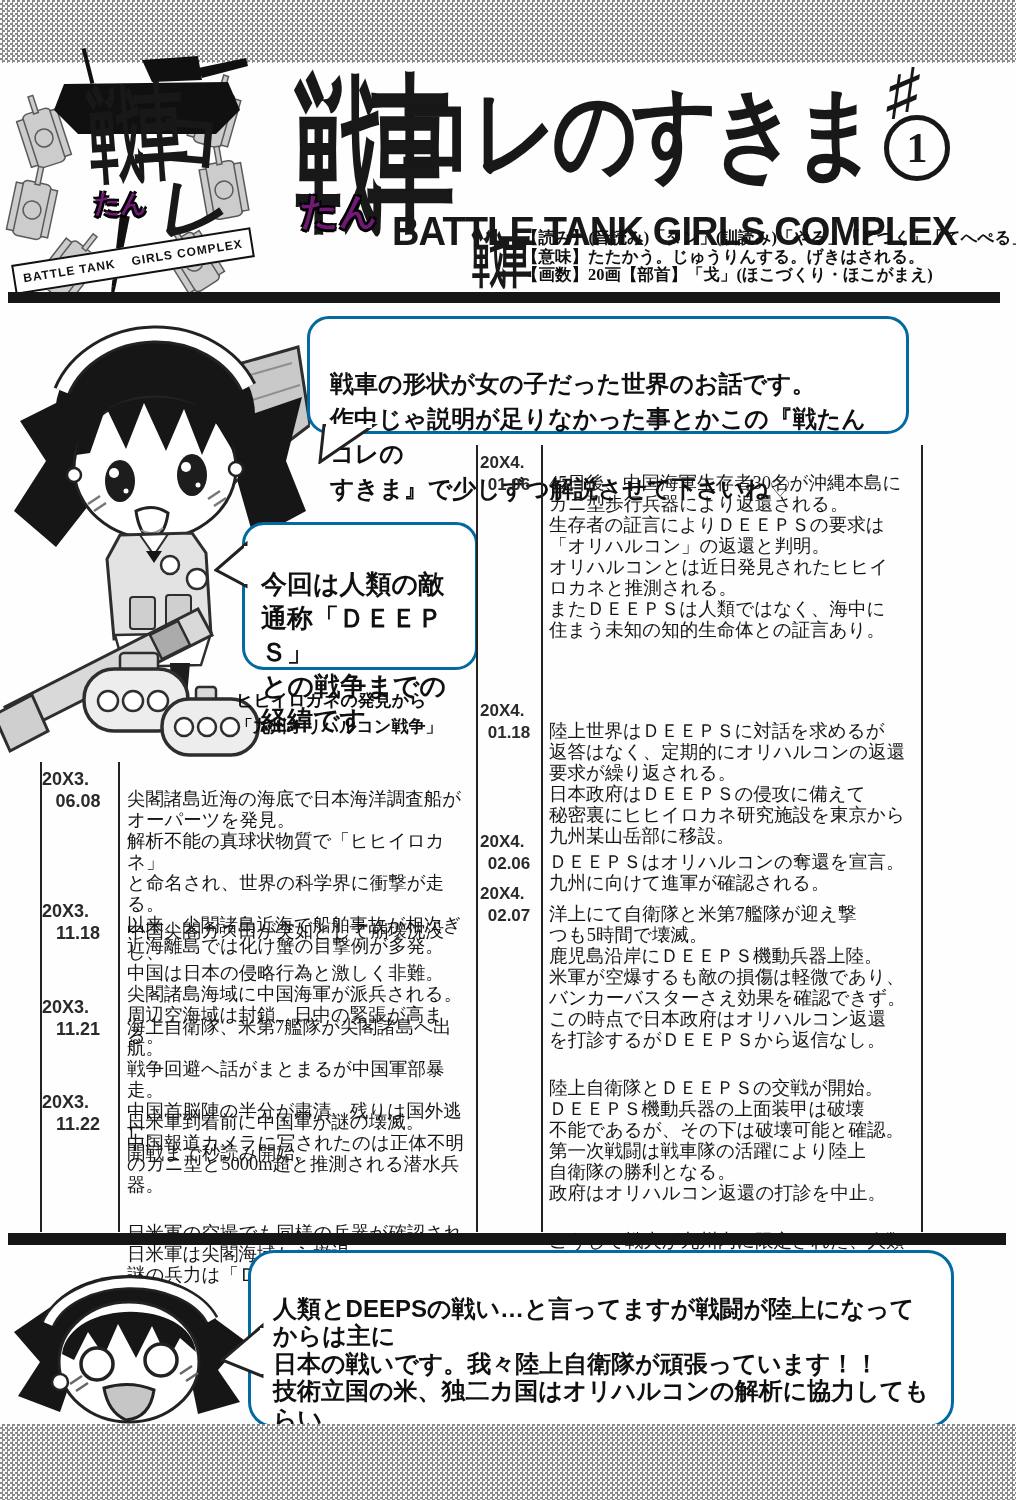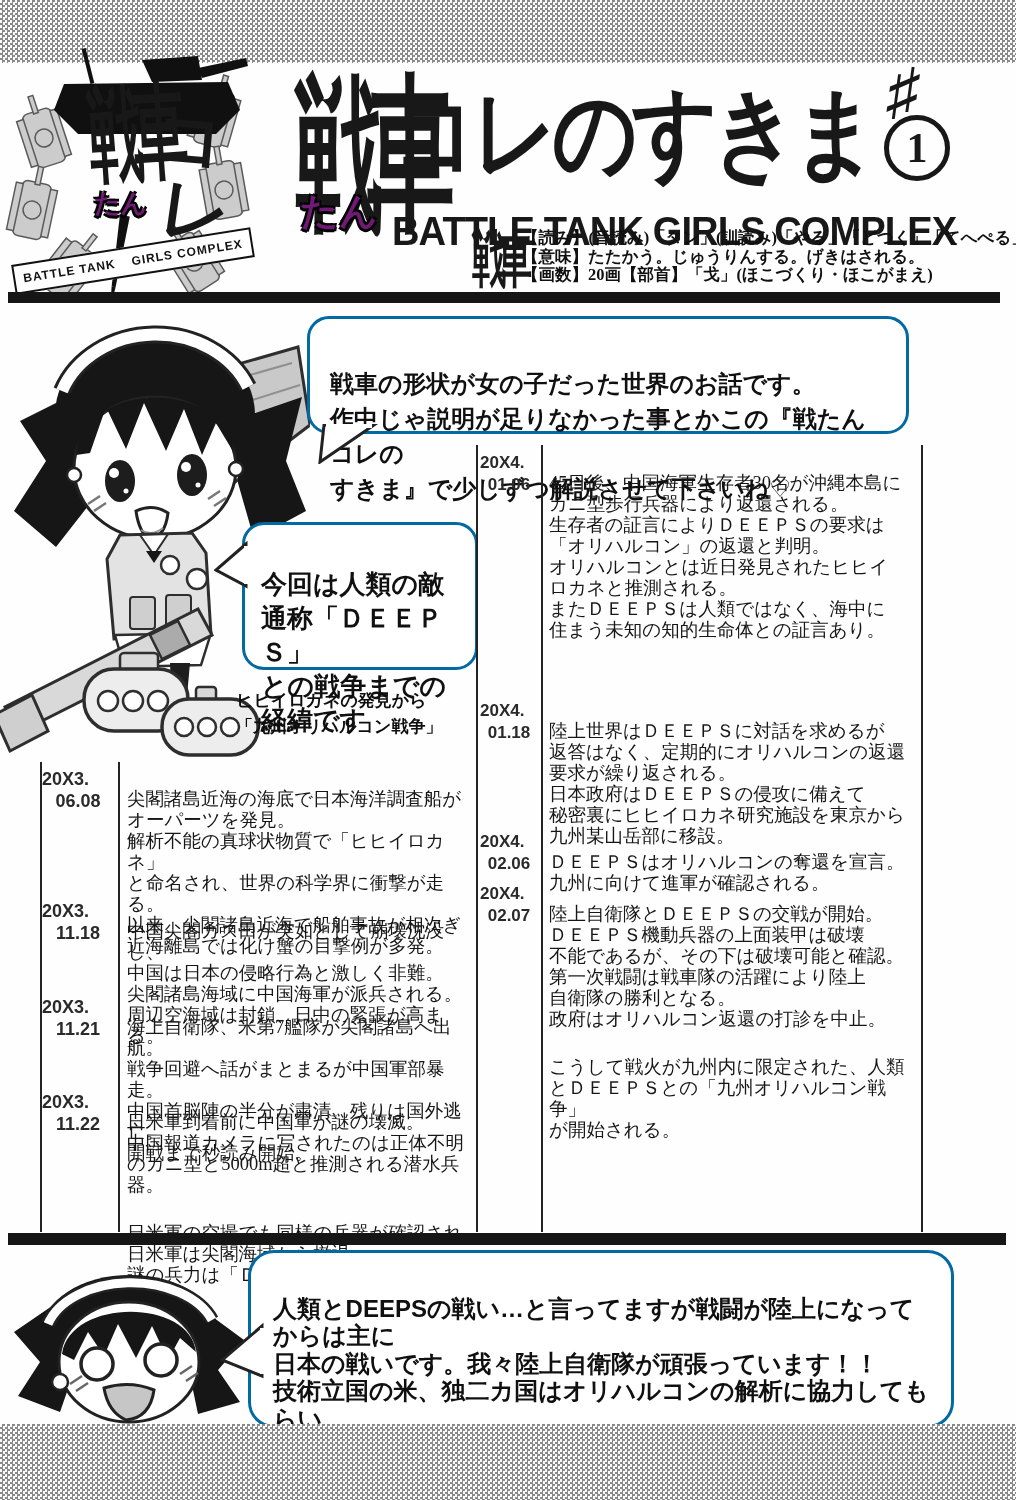--- a/index.html
+++ b/index.html
@@ -348,20 +348,27 @@
       <p>ＤＥＥＰＳはオリハルコンの奪還を宣言。
 九州に向けて進軍が確認される。</p>
     </div>
   </div>
   <div class="abs entry" style="left:480px;top:883px;">
     <div class="edate" style="width:58px;margin-right:11px;font-size:17px;">
       <div>20X4.</div>
         <div class="day">02.07</div>
     </div>
     <div class="ebody" style="width:372px;">
+      <p>洋上にて自衛隊と米第7艦隊が迎え撃
+つも5時間で壊滅。
+鹿児島沿岸にＤＥＥＰＳ機動兵器上陸。
+米軍が空爆するも敵の損傷は軽微であり、
+バンカーバスターさえ効果を確認できず。
+この時点で日本政府はオリハルコン返還
+を打診するがＤＥＥＰＳから返信なし。</p>
       <p>陸上自衛隊とＤＥＥＰＳの交戦が開始。
 ＤＥＥＰＳ機動兵器の上面装甲は破壊
 不能であるが、その下は破壊可能と確認。
 第一次戦闘は戦車隊の活躍により陸上
 自衛隊の勝利となる。
 政府はオリハルコン返還の打診を中止。</p>
       <p>こうして戦火が九州内に限定された、人類
 とＤＥＥＰＳとの「九州オリハルコン戦争」
 が開始される。</p>
     </div>

